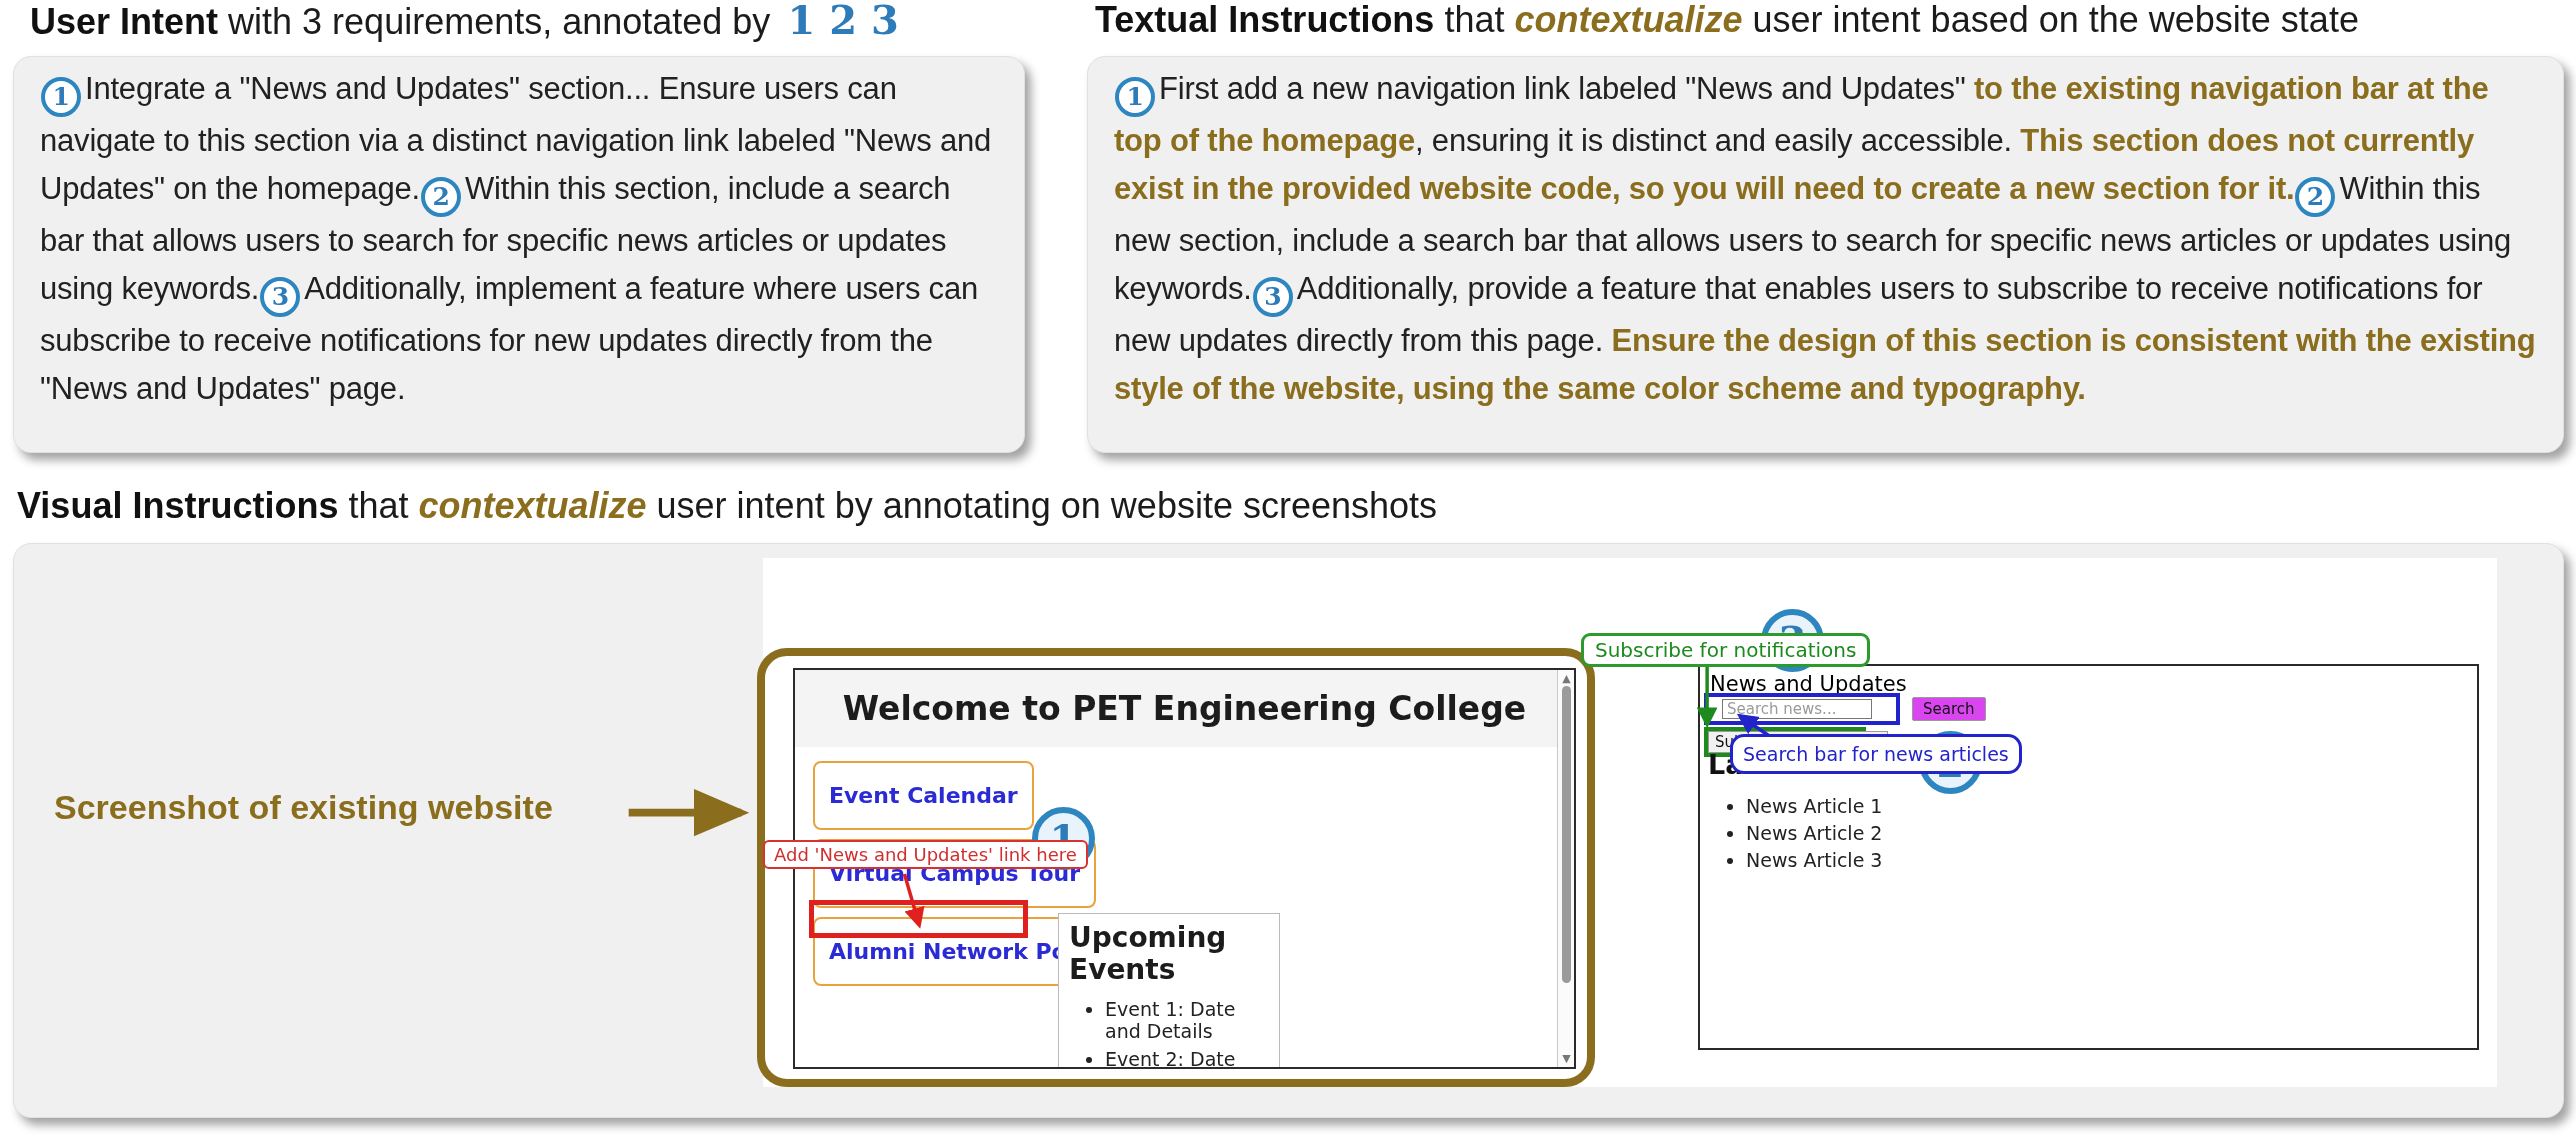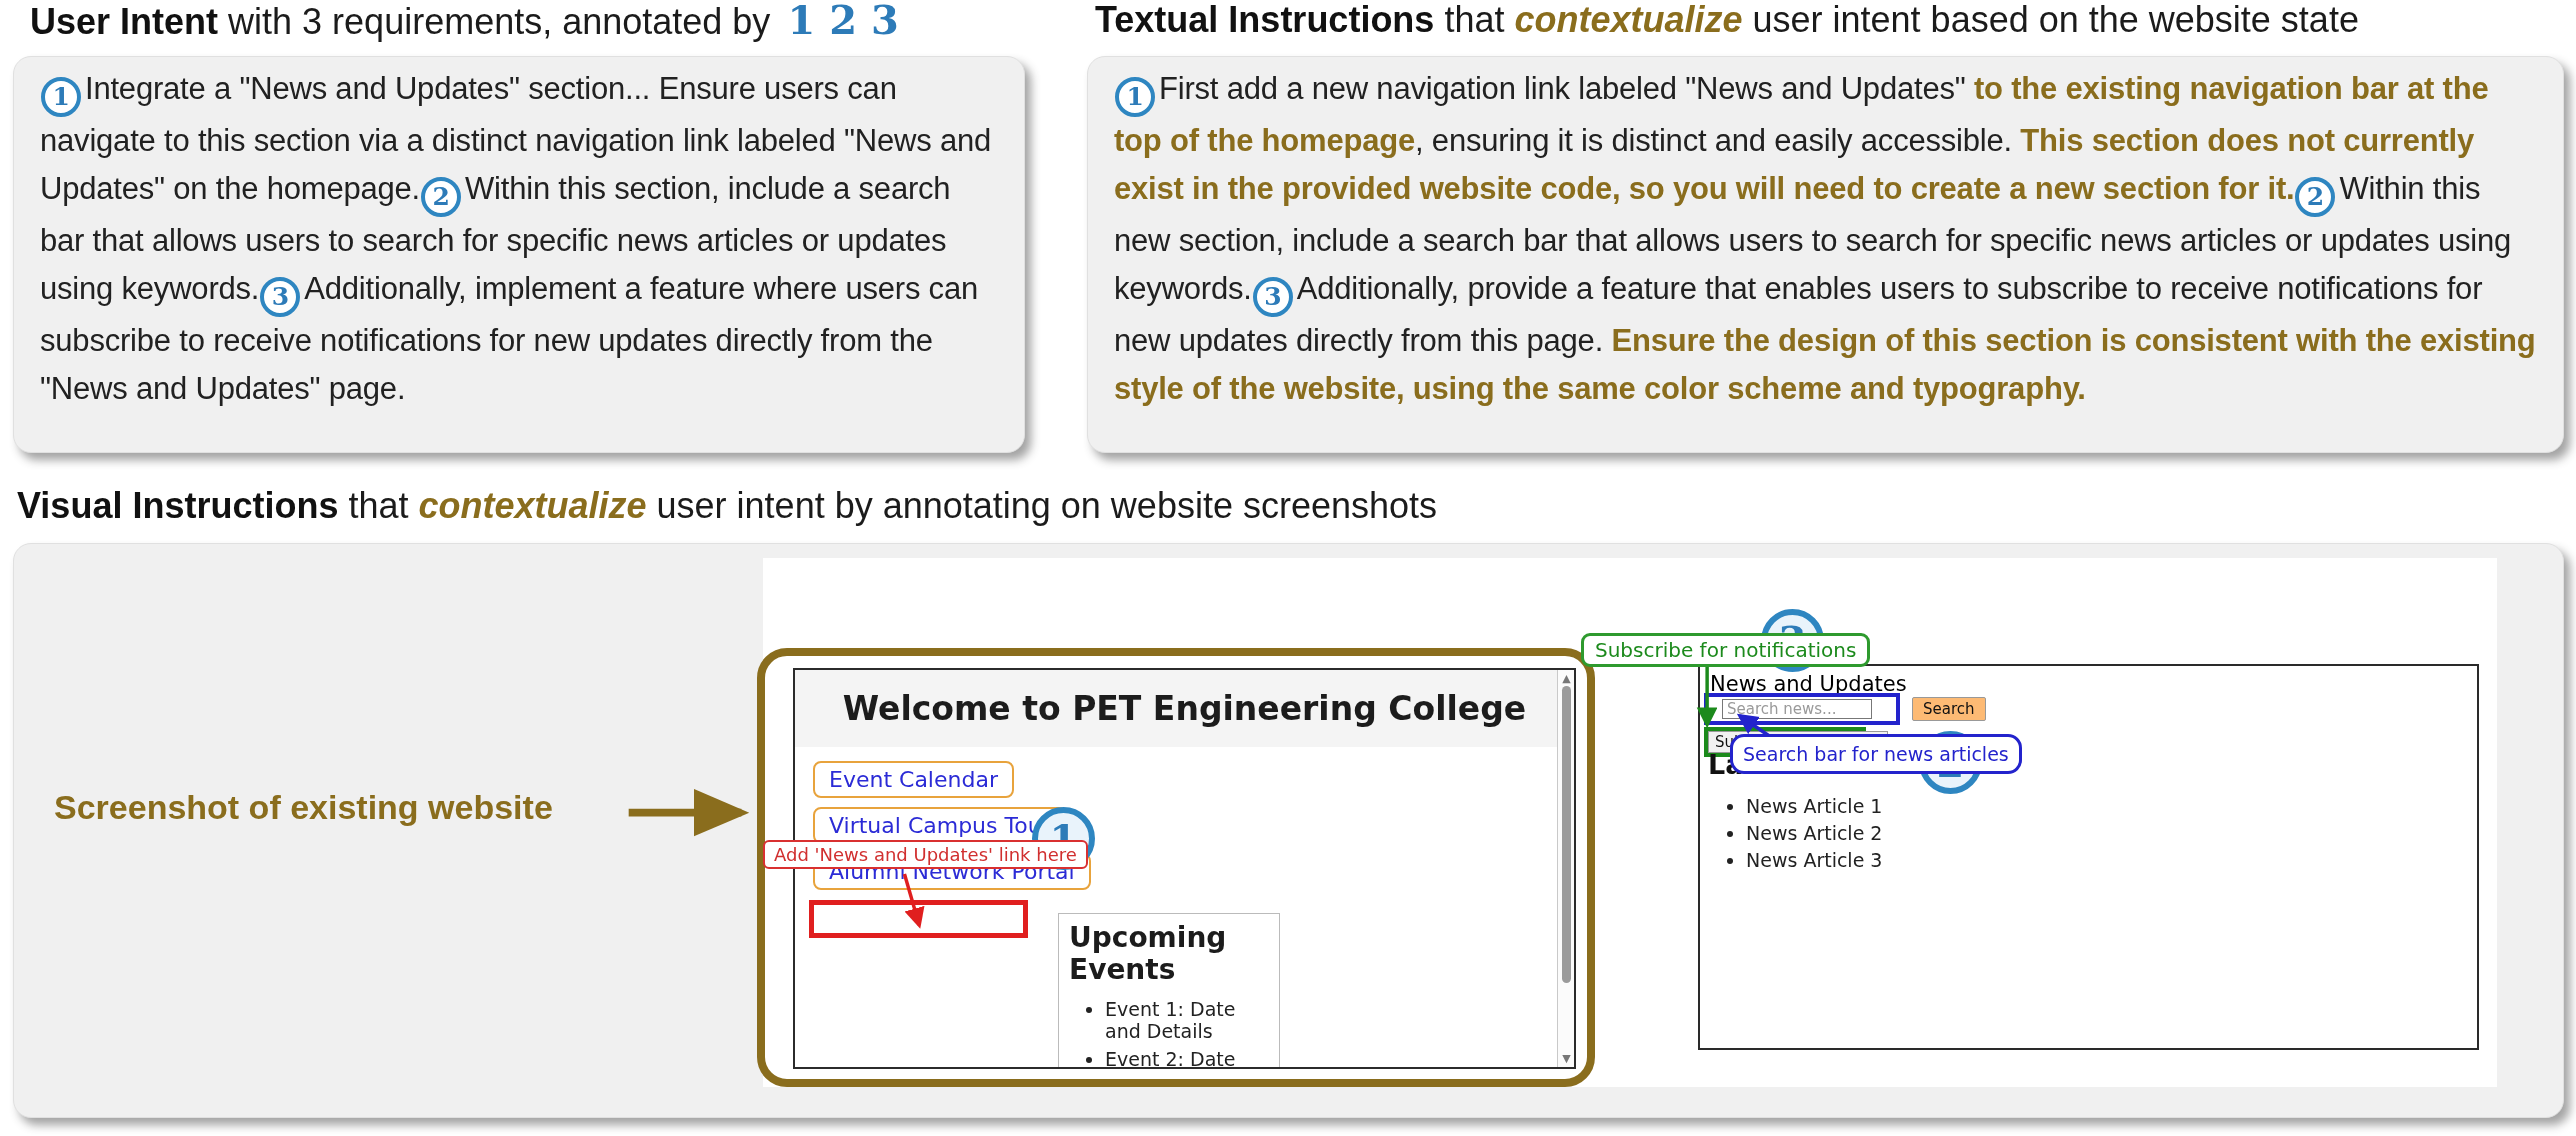--- a/index.html
+++ b/index.html
@@ -45,22 +45,22 @@
   .site-frame{position:absolute;left:757px;top:648px;width:838px;height:439px;background:#fff;
               border:8px solid var(--olive);border-radius:30px;z-index:2;}
   .site-page{position:absolute;left:28px;top:12px;width:783px;height:401px;border:2px solid #2b2b2b;
              background:#fff;overflow:hidden;font-family:"DejaVu Sans",sans-serif;}
   .site-header{height:77px;background:#f4f4f4;text-align:center;line-height:77px;
                font-weight:700;font-size:33px;color:#1c1c1c;}
   .site-scrollbar{position:absolute;right:0;top:0;bottom:0;width:17px;background:#fbfbfb;border-left:1px solid #c9c9c9;}
   .site-scroll-thumb{position:absolute;left:4px;top:16px;width:9px;height:297px;background:#9b9b9b;border-radius:5px;}
   .scroll-arrow{position:absolute;left:0;width:17px;text-align:center;font-size:11px;color:#777;}
   .site-nav{position:absolute;left:18px;top:91px;}
-  .site-nav div{display:table;margin-bottom:9px;padding:4px 14px;border:2px solid #E8A33C;border-radius:8px;
-                color:var(--linkblue);font-weight:400;font-size:22px;background:#fff;}
+  .site-nav div{display:table;margin-bottom:9px;padding:20px 14px;border:2px solid #E8A33C;border-radius:8px;
+                color:var(--linkblue);font-weight:700;font-size:22px;background:#fff;}
   .events-card{position:absolute;left:263px;top:243px;width:222px;height:156px;border:1px solid #bbb;
                padding:8px 10px;background:#fff;}
   .events-card h3{font-size:28px;line-height:32px;color:#1c1c1c;}
   .events-card ul{margin:12px 0 0 36px;font-size:19px;line-height:22px;color:#222;}
   .events-card li{margin-bottom:6px;}
 
   
   .annot-tooltip{position:absolute;left:763px;top:840px;white-space:nowrap;background:#fff;
                  border:2px solid var(--red);border-radius:6px;color:#d12f2f;font-size:18px;
                  font-family:"DejaVu Sans",sans-serif;padding:2px 9px;z-index:7;}
@@ -68,21 +68,21 @@
 
   
   .mock-frame{position:absolute;left:1698px;top:664px;width:781px;height:386px;border:2px solid #2a2a2a;
               background:#fff;font-family:"DejaVu Sans",sans-serif;z-index:2;}
   .mock-heading{position:absolute;left:10px;top:6px;font-size:21px;color:#000;}
   .blue-rect{position:absolute;left:4px;top:27px;width:196px;height:32px;border:4px solid var(--uiblue);
              display:flex;align-items:center;}
   .mock-search-input{width:150px;height:20px;border:1px solid #777;margin-left:14px;font-size:15px;
                      font-family:"DejaVu Sans",sans-serif;padding-left:4px;color:#333;}
   .mock-search-input::placeholder{color:#9a9a9a;}
-  .mock-search-btn{position:absolute;left:212px;top:31px;font-size:15px;padding:2px 10px;background:#fdba74;
+  .mock-search-btn{position:absolute;left:212px;top:31px;font-size:15px;padding:2px 10px;background:#d946ef;
                    border:1px solid #999;border-radius:2px;color:#111;font-family:"DejaVu Sans",sans-serif;}
   .green-rect{position:absolute;left:4px;top:61px;width:162px;height:30px;border:4px solid var(--green);
               display:flex;align-items:center;}
   .mock-subscribe-btn{font-size:15px;padding:1px 6px;background:#f1f1f1;border:1px solid #999;color:#111;
                       font-family:"DejaVu Sans",sans-serif;white-space:nowrap;}
   .mock-news-heading{position:absolute;left:8px;top:83px;font-size:27px;font-weight:700;color:#111;}
   .mock-articles{position:absolute;left:28px;top:127px;font-size:19px;line-height:27px;color:#222;list-style:disc;margin-left:18px;}
 
   .blue-label{position:absolute;left:1730px;top:734px;white-space:nowrap;background:#fff;border:3px solid var(--uiblue);
               border-radius:14px;color:var(--uiblue);font-size:19px;font-family:"DejaVu Sans",sans-serif;

